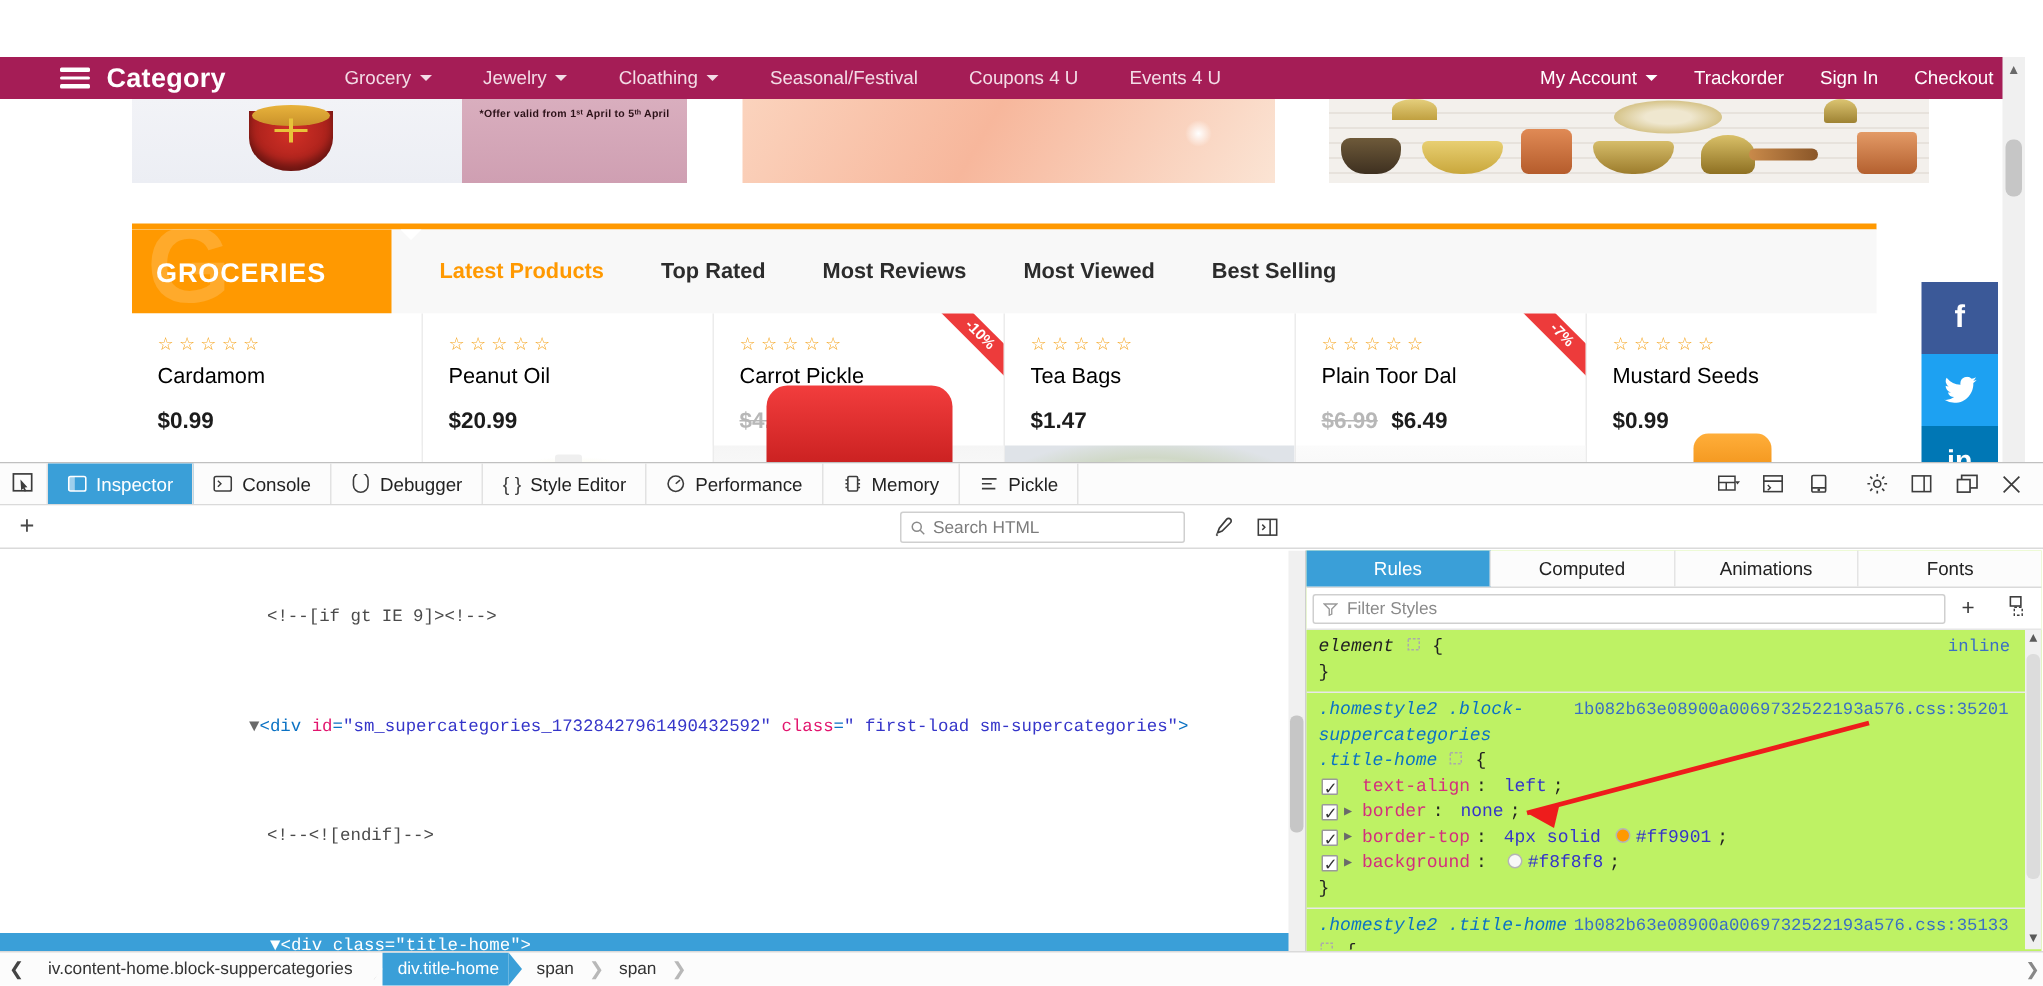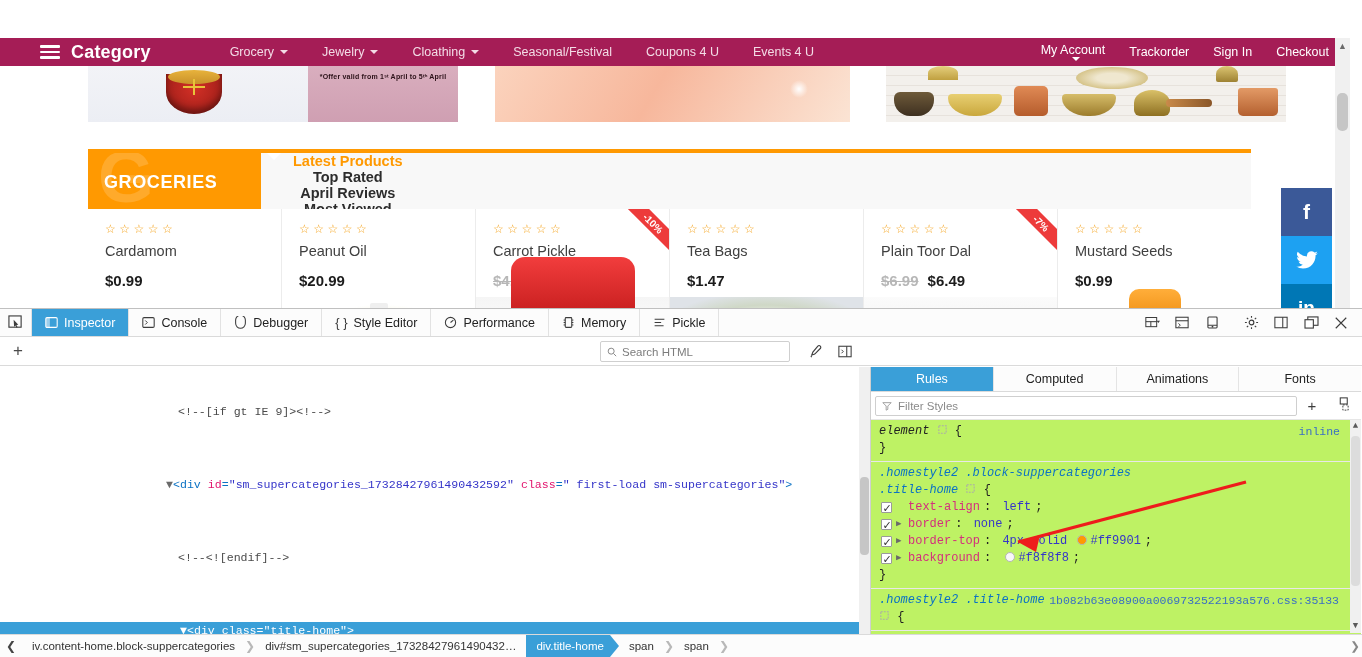--- a/index.html
+++ b/index.html
@@ -16,21 +16,21 @@
     position: absolute; left: 0; top: 0; width: 1347px; height: 28px;
     background: #a51d56; display: flex; align-items: center;
   }
   .hamburger { width: 20px; height: 14px; margin-left: 40px; display: flex; flex-direction: column; justify-content: space-between; }
   .hamburger i { display: block; height: 2.6px; background: #fff; border-radius: 1px; }
   .brand { color: #fff; font-size: 18px; font-weight: bold; margin-left: 11px; letter-spacing: .2px; }
   .navitems { display: flex; align-items: center; margin-left: 62px; }
   .navitem { color: #f3dce6; font-size: 12.5px; padding: 0 17px; white-space: nowrap; display: flex; align-items: center; }
   .caret { display: inline-block; margin-left: 6px; border-left: 4px solid transparent; border-right: 4px solid transparent; border-top: 4px solid #f3dce6; }
   .navright { position: absolute; right: 0; display: flex; align-items: center; }
-  .navright .navitem { color: #fff; font-size: 12.5px; padding: 0 12px; flex-direction: column; }
+  .navright .navitem { color: #fff; font-size: 12.5px; padding: 0 12px; }
   .navright .caret { border-top-color: #fff; }
 
   
   .banners { position: absolute; left: 0; top: 28px; width: 1347px; height: 56px; }
   .bn { position: absolute; top: 0; height: 56px; overflow: hidden; }
   .bn1 { left: 88px; width: 220px; background: linear-gradient(180deg,#f2f3f7,#eceef4); }
   .diya { position: absolute; left: 78px; top: 8px; width: 56px; height: 40px; background: radial-gradient(ellipse at 50% 35%, #d33026 0%, #a8211b 68%, #7d1713 100%); border-radius: 0 0 28px 28px / 0 0 22px 22px; box-shadow: inset 0 -5px 6px rgba(0,0,0,.35); }
   .diya:before { content:""; position:absolute; left:2px; top:-4px; width:52px; height:14px; border-radius:50%; background: linear-gradient(180deg,#e8b33c,#c9912a); }
   .diya:after { content:""; position:absolute; left:17px; top:5px; width:22px; height:16px; background:
       linear-gradient(90deg, transparent 44%, #e8c33a 44%, #e8c33a 56%, transparent 56%),
@@ -53,29 +53,29 @@
   .tall1 { position:absolute; left: 42px; top: 0; width: 30px; height: 14px; background: linear-gradient(180deg,#e5cf7d,#c0a040); border-radius: 50% 50% 0 0; }
   .tall2 { position:absolute; left: 330px; top: 0; width: 22px; height: 16px; background: linear-gradient(180deg,#dcc572,#9e8233); border-radius: 50% 50% 2px 2px; }
 
   
   .block { position: absolute; left: 88px; top: 111px; width: 1163px; height: 196px; background: #fff; border-top: 4px solid #ff9901; }
   .titlerow { position: absolute; left:0; top:0; width: 1163px; height: 56px; background: #f8f8f8; }
   .title-home { position: absolute; left: 0; top: 0; width: 173px; height: 56px; background: #ff9901; overflow: hidden; }
   .title-home .gwm { position: absolute; left: 10px; top: -12px; font-size: 72px; color: rgba(255,255,255,.17); font-weight: bold; line-height: 1; }
   .title-home .tt { position: absolute; left: 16px; top: 19px; color: #fff; font-size: 18px; font-weight: bold; letter-spacing: .6px; text-align: center; }
   .nib { position: absolute; left: 179px; top: 0; width: 0; height: 0; border-left: 7px solid transparent; border-right: 7px solid transparent; border-top: 7px solid #fff; }
-  .tabs { position: absolute; left: 186px; top: 0; height: 56px; display: flex; align-items: center; flex-direction: column; }
+  .tabs { position: absolute; left: 186px; top: 0; height: 56px; display: flex; align-items: center; }
   .tab { font-size: 14.5px; font-weight: bold; color: #2c2c2c; padding: 0 19px; white-space: nowrap; }
   .tab.active { color: #ff9901; }
 
   .products { position: absolute; left: 0; top: 56px; width: 1163px; height: 140px; display: flex; }
   .pcard { position: relative; flex: 1; border-right: 1px solid #ececec; overflow: hidden; background:#fff; }
   .pcard:last-child { border-right: none; }
   .stars { margin: 13px 0 0 17px; font-size: 12px; color: #f5a623; letter-spacing: 3.5px; }
-  .pname { margin: 7px 0 0 17px; font-size: 14.5px; color: #404040; }
+  .pname { margin: 7px 0 0 17px; font-size: 14.5px; color: #000000; }
   .pprice { margin: 13px 0 0 17px; font-size: 15px; font-weight: bold; color: #1c1c1c; display: flex; align-items: baseline; }
   .oldp { color: #b7b7b7; font-weight: bold; text-decoration: line-through; margin-right: 9px; }
   .ribbon { position: absolute; right: -30px; top: 7px; width: 92px; text-align: center; transform: rotate(45deg); background: #ed3b3b; color: #fff; font-size: 10px; font-weight: bold; padding: 2px 0; }
   .pimg { position: absolute; left: 0; right: 0; bottom: 0; height: 52px; }
   .im-card { background: radial-gradient(ellipse at 55% 90%, #8a6a3e 0 18%, rgba(255,255,255,0) 52%), #fff; }
   .im-oil { background: radial-gradient(ellipse at 52% 95%, #f0eec0 0 26%, rgba(255,255,255,0) 60%), #fff; }
   .im-oil:after { content:""; position:absolute; left: 50%; top: 6px; width: 18px; height: 9px; margin-left:-9px; background:#efefef; border-radius:2px; }
   .im-pickle { background: linear-gradient(180deg,#f5f5f5,#fff); }
   .im-pickle:before { content:""; position:absolute; left:50%; top:-40px; margin-left:-62px; width:124px; height:64px; background: linear-gradient(180deg,#f23d3d,#c21b1b); border-radius: 14px 14px 6px 6px; }
   .im-pickle:after { content:""; position:absolute; left:50%; top:22px; margin-left:-52px; width:104px; height:36px; background: linear-gradient(90deg,#e9328f 0 34%, #f6d32d 34% 72%, #e8b21f 72% 100%); }
@@ -236,21 +236,21 @@
   <div class="block">
     <div class="titlerow">
       <div class="title-home">
         <div class="gwm">G</div>
         <div class="tt">GROCERIES</div>
       </div>
       <div class="nib"></div>
       <div class="tabs">
         <div class="tab active">Latest Products</div>
         <div class="tab">Top Rated</div>
-        <div class="tab">April Reviews</div>
+        <div class="tab">Most Reviews</div>
         <div class="tab">Most Viewed</div>
         <div class="tab">Best Selling</div>
       </div>
     </div>
 
     <div class="products">
       <div class="pcard">
         <div class="stars">☆☆☆☆☆</div>
         <div class="pname">Cardamom</div>
         <div class="pprice">
@@ -533,20 +533,21 @@
           <div class="selrow">
             <div style="max-width:290px">
               <span class="sel-txt">.homestyle2 .block-suppercategories .title-home</span>
               <span>
                 <svg width="11" height="11" viewBox="0 0 12 12" style="vertical-align:-1px">
                     <rect x="2" y="2" width="8" height="8" fill="none" stroke="#aaa" stroke-width="1.1" stroke-dasharray="2 1.3"></rect>
                   </svg>
               </span>
               <span class="brace"> {</span>
             </div>
+            <span class="src" style="padding-right:14px">1b082b63e08900a0069732522193a576.css:35201</span>
           </div>
 
           <div class="prop">
             <span class="cb"></span>
               <span class="exp"></span>
             <span class="pn">text-align</span>
               <span class="brace">:&nbsp;</span>
               <span class="pv">left</span>
               <span class="brace">;</span>
           </div>
@@ -608,21 +609,20 @@
 
   <svg class="arrow" width="1362" height="349">
     <line x1="1246" y1="173" x2="1018" y2="233" stroke="#ee1c1c" stroke-width="3.2"></line>
     <polygon points="1018,233 1040,226 1036,243" fill="#ee1c1c"></polygon>
   </svg>
 
   <div class="crumbs">
     <div class="cback">❮</div>
     <div class="crumb">iv.content-home.block-suppercategories</div>
     <span class="csep">❯</span>
-    <div class="crumb">div#sm_supercategories_17328427961490432…</div>
     <div class="crumb active">div.title-home</div>
     <div class="crumb">span</div>
     <span class="csep">❯</span>
     <div class="crumb">span</div>
     <span class="csep">❯</span>
     <div class="cscrollmark">❯</div>
   </div>
 </div>
 
 </body></html>

